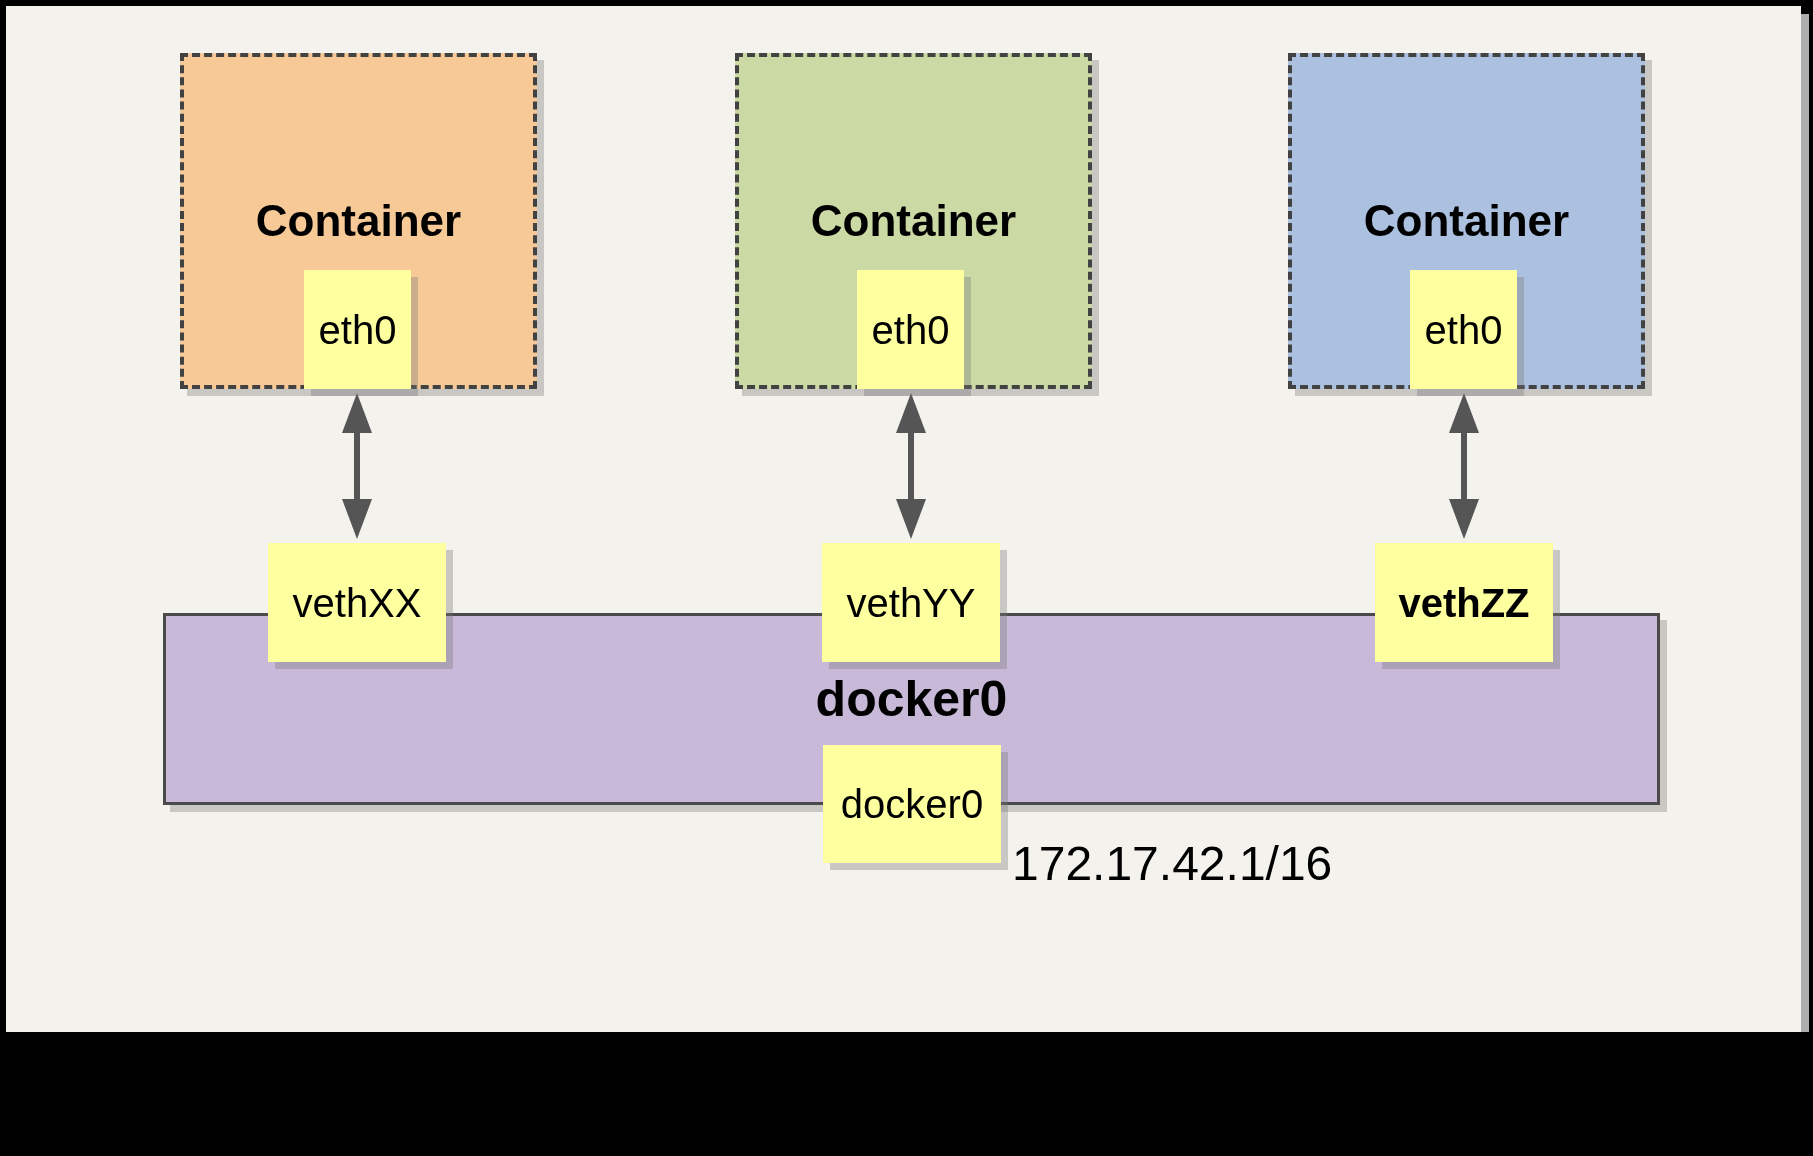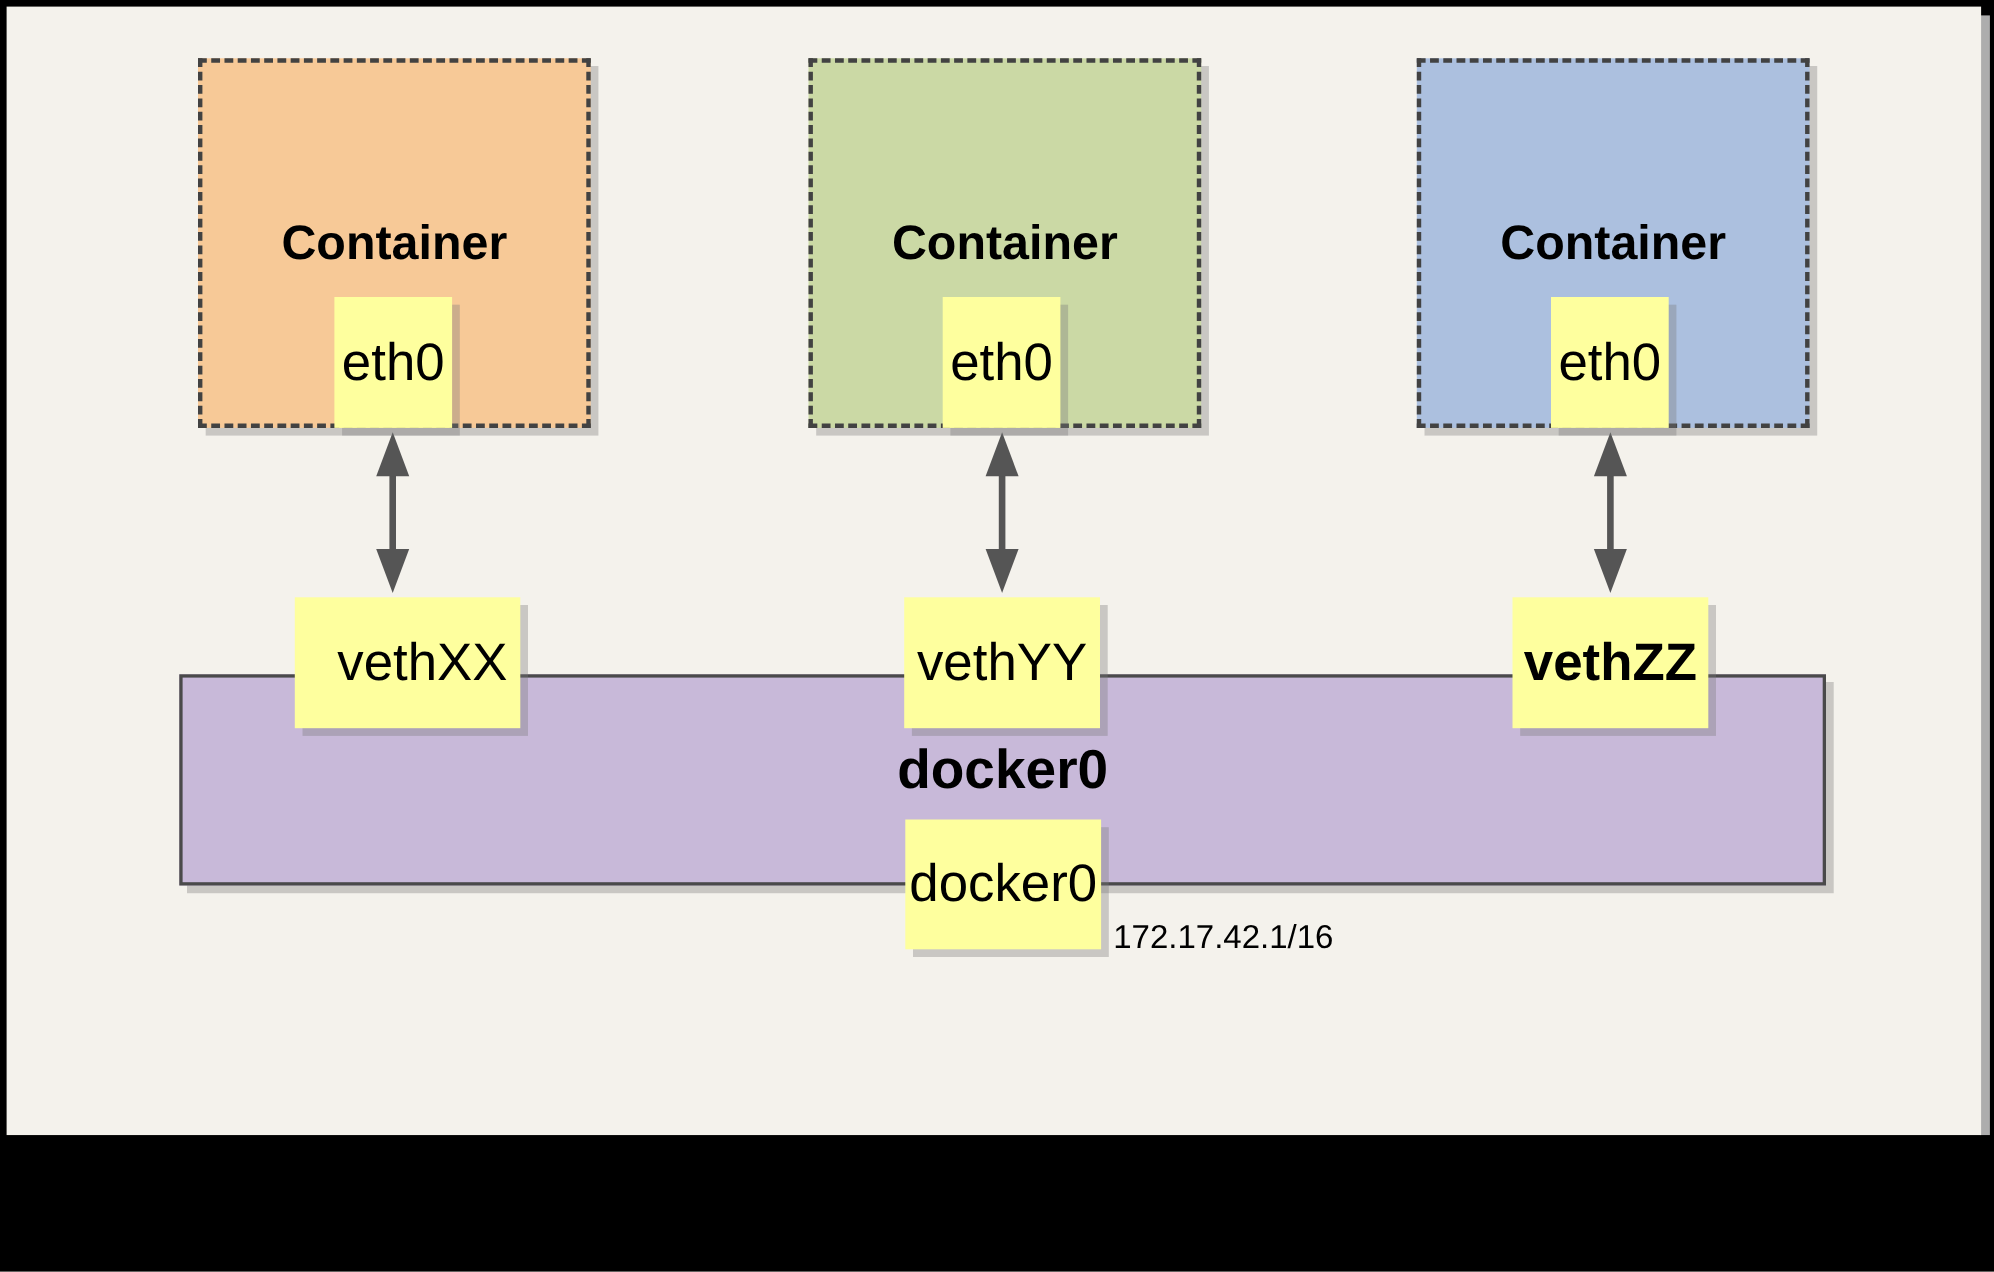--- a/index.html
+++ b/index.html
@@ -46,21 +46,21 @@
     font-weight: bold;
     line-height: 1.2;
   }
   .iface-box {
     position: absolute;
     background: #FEFF9E;
     box-shadow: 7px 7px 0 rgba(120,120,120,0.35);
     display: flex;
     align-items: center;
     justify-content: center;
-    font-size: 48px;
+    font-size: 40px;
     line-height: 1;
   }
   .eth-box {
     width: 107px;
     height: 119px;
     top: 270px;
     z-index: 4;
   }
   .eth-box.e1 { left: 304px; }
   .eth-box.e2 { left: 857px; }
@@ -109,21 +109,21 @@
     width: 178px;
     height: 118px;
     top: 745px;
     left: 823px;
     z-index: 7;
   }
   .ip-label {
     position: absolute;
     left: 1012px;
     top: 835px;
-    font-size: 30px;
+    font-size: 48px;
     line-height: 1.2;
     z-index: 7;
   }
   .host-label {
     position: absolute;
     left: 868px;
     top: 958px;
     transform: translateX(-50%);
     font-size: 82px;
     line-height: 1.1;
@@ -171,21 +171,21 @@
   <svg class="arrow-svg a3" viewBox="0 0 44 150">
     <line x1="22" y1="36" x2="22" y2="114" stroke="#555555" stroke-width="6"></line>
     <polygon points="22,2 7,42 37,42" fill="#555555"></polygon>
     <polygon points="22,148 7,108 37,108" fill="#555555"></polygon>
   </svg>
 
   <div class="bridge-bar" style="background-color: rgb(200, 185, 217);">
     <div class="bridge-label">docker0</div>
   </div>
 
-  <div class="iface-box veth-box v1" style="background-color: rgb(254, 255, 158); padding-left: 27px;">
+  <div class="iface-box veth-box v1" style="background-color: rgb(254, 255, 158);">
     <span>vethXX</span>
   </div>
   <div class="iface-box veth-box v2" style="background-color: rgb(254, 255, 158);">
     <span>vethYY</span>
   </div>
   <div class="iface-box veth-box v3" style="background-color: rgb(254, 255, 158);">
     <span>vethZZ</span>
   </div>
 
   <div class="iface-box docker0-box" style="background-color: rgb(254, 255, 158);">

